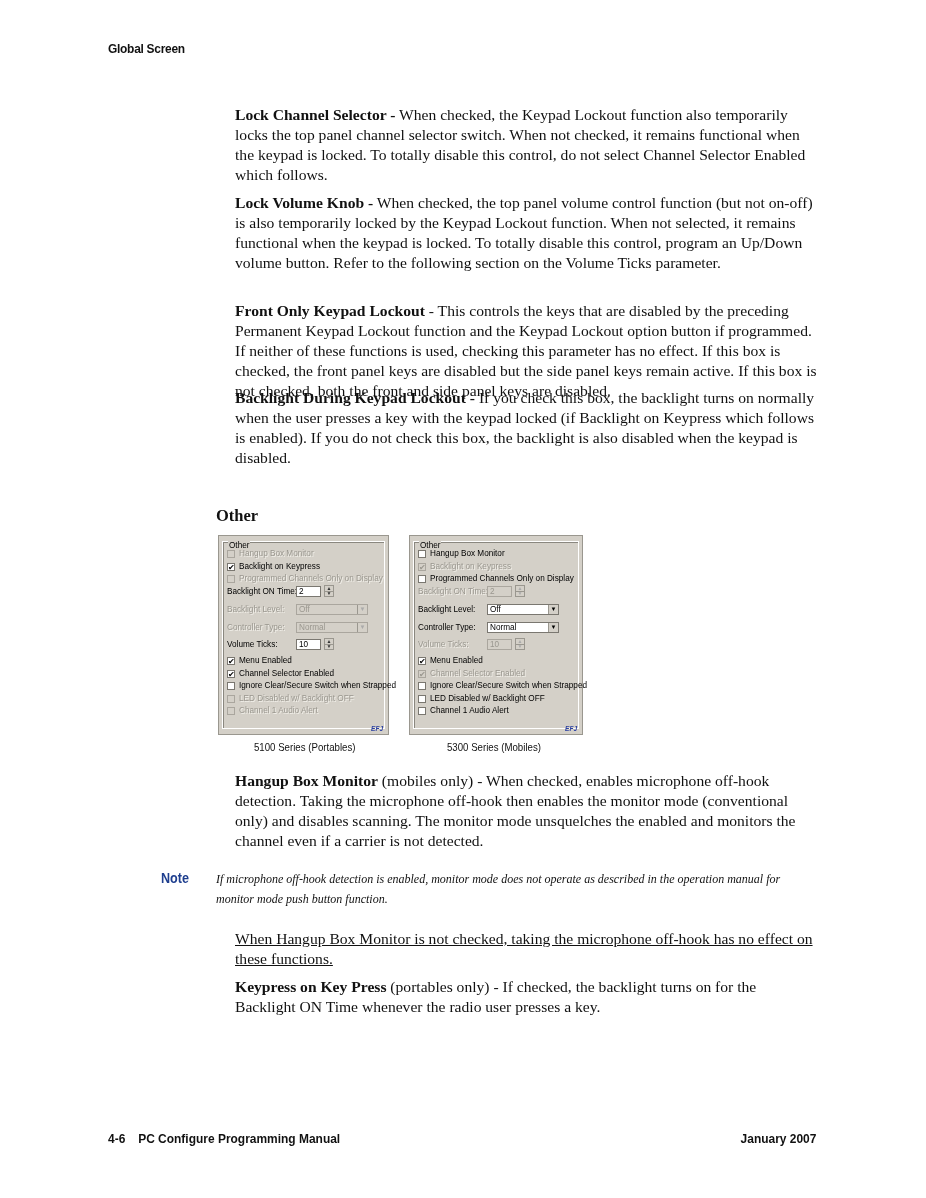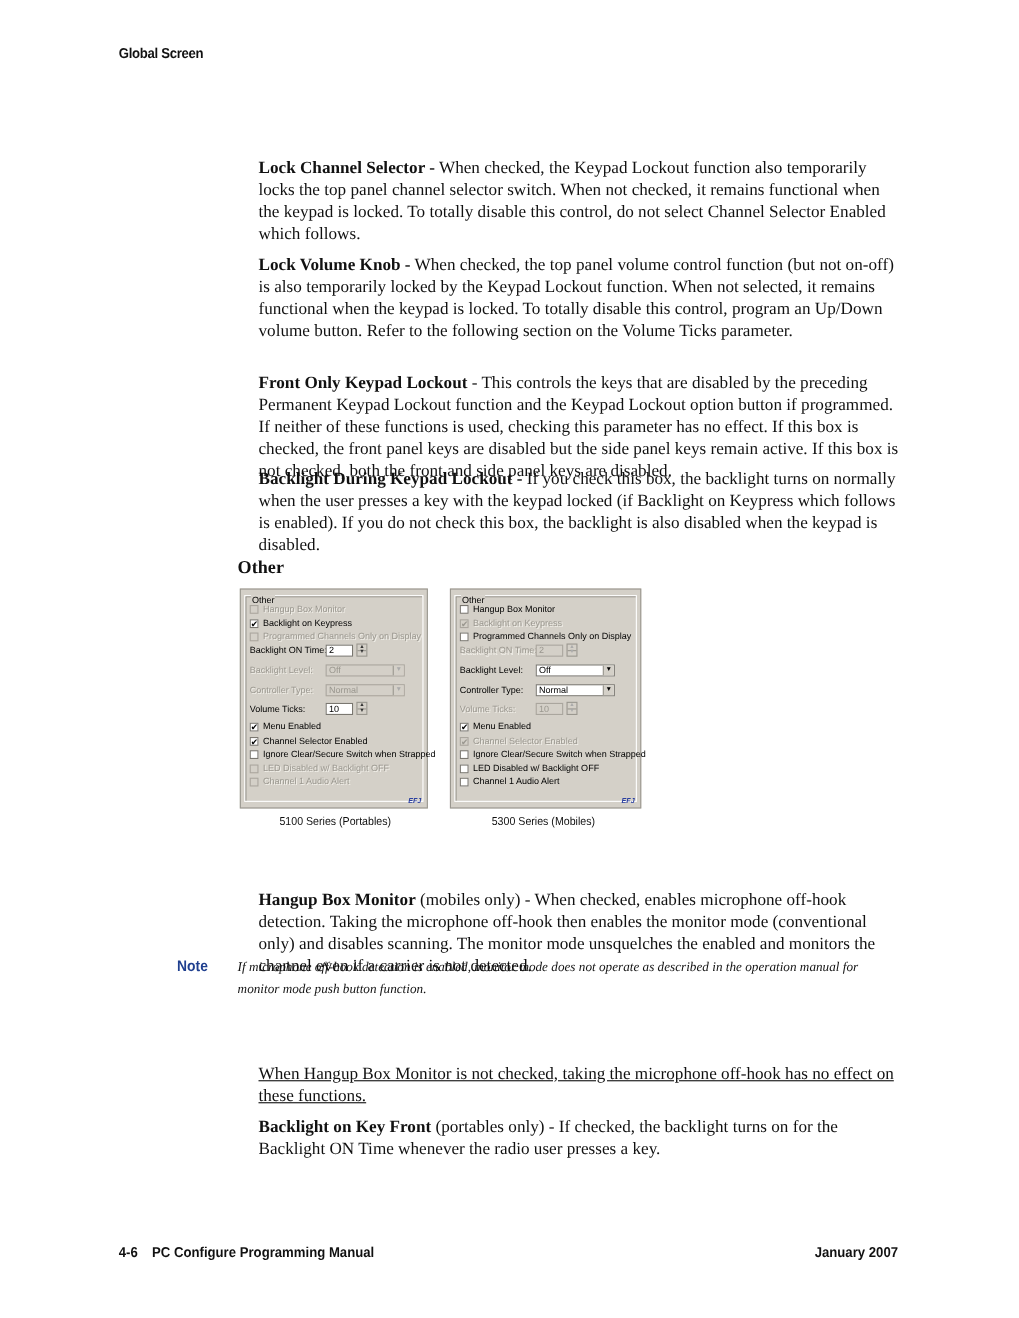--- a/index.html
+++ b/index.html
@@ -5,21 +5,21 @@
   html, body { margin:0; padding:0; background:#ffffff; }
   body { width:926px; height:1198px; position:relative; overflow:hidden; color:#111; }
   .sans { font-family:"Liberation Sans", sans-serif; }
   .serif { font-family:"Liberation Serif", serif; }
 
   .running-head { position:absolute; left:108px; top:41px; font-size:13px; font-weight:bold; letter-spacing:-0.3px; transform:scaleX(0.92); transform-origin:left; }
   .footer-left { position:absolute; left:108px; top:1131px; font-size:13px; font-weight:bold; transform:scaleX(0.92); transform-origin:left; white-space:nowrap; }
   .footer-left .pg { margin-right:14px; }
   .footer-right { position:absolute; right:110px; top:1131px; font-size:13px; font-weight:bold; transform:scaleX(0.92); transform-origin:right; }
 
-  .para { position:absolute; left:235px; width:585px; font-size:15.6px; line-height:20px;margin-top:38px; }
+  .para { position:absolute; left:235px; width:585px; font-size:15.6px; line-height:20px; }
   .para b { font-weight:bold; }
 
   .section-head { position:absolute; left:216px; top:506px; font-size:16.5px; font-weight:bold; }
 
   
   .panel { position:absolute; top:535px; height:200px; background:#d4d0c8; border:1px solid #9a978f; box-sizing:border-box; font-family:"Liberation Sans", sans-serif; font-size:8.2px; color:#000; }
   .panel.left { left:218px; width:171px; }
   .panel.right { left:409px; width:174px; }
   .grp { position:absolute; left:3px; top:5px; right:3px; bottom:5px; border:1px solid #ffffff; box-shadow: inset 1px 1px 0 #8a877f; }
   .grp-title { position:absolute; left:5px; top:-1px; background:#d4d0c8; padding:0 1px; line-height:9px; }
@@ -167,16 +167,16 @@
 
 <div class="caption" style="left:254px;">5100 Series (Portables)</div>
 <div class="caption" style="left:447px;">5300 Series (Mobiles)</div>
 
 <div class="para serif" style="top:771px;"><b>Hangup Box Monitor</b><span> (mobiles only) - When checked, enables microphone off-hook detection. Taking the microphone off-hook then enables the monitor mode (conventional only) and disables scanning. The monitor mode unsquelches the enabled and monitors the channel even if a carrier is not detected.</span></div>
 
 <div class="note-label">Note</div>
 <div class="note-text serif">If microphone off-hook detection is enabled, monitor mode does not operate as described in the operation manual for monitor mode push button function.</div>
 
 <div class="para serif" style="top:929px;text-decoration:underline;">When Hangup Box Monitor is not checked, taking the microphone off-hook has no effect on these functions.</div>
-<div class="para serif" style="top:977px;"><b>Backlight on Key Front</b><span> (portables only) - If checked, the backlight turns on for the Backlight ON Time whenever the radio user presses a key.</span></div>
+<div class="para serif" style="top:977px;"><b>Keypress on Key Press</b><span> (portables only) - If checked, the backlight turns on for the Backlight ON Time whenever the radio user presses a key.</span></div>
 
 <div class="footer-left sans"><span class="pg">4-6</span><span>PC Configure Programming Manual</span></div>
 <div class="footer-right sans">January 2007</div>
 
 </body></html>

